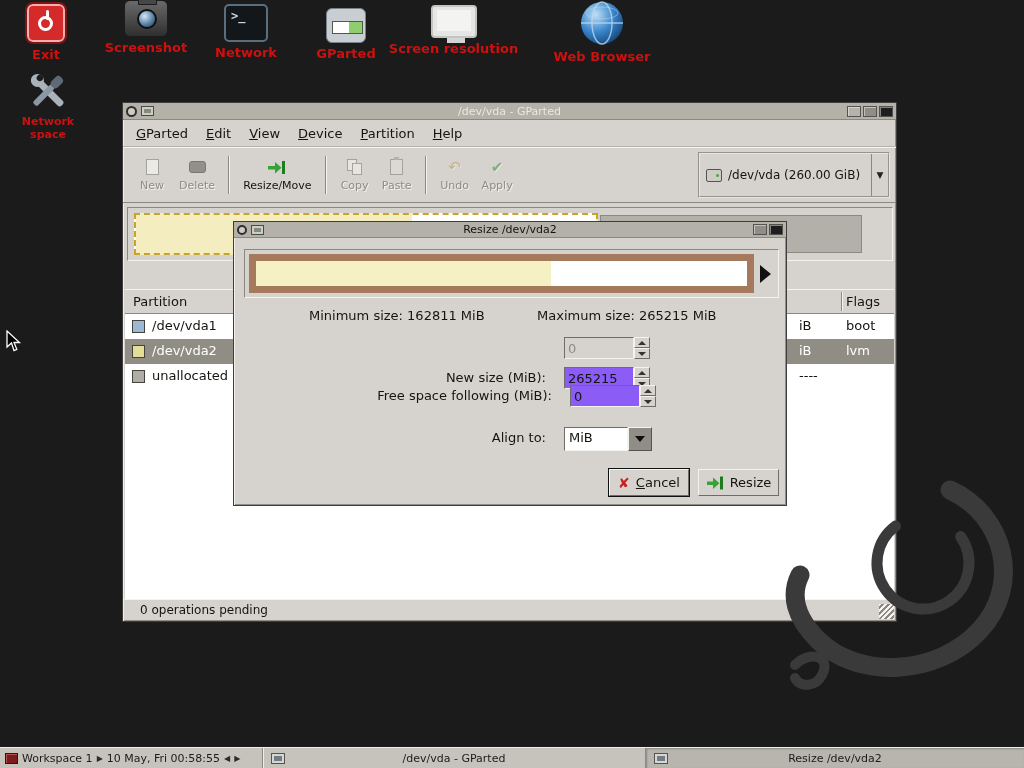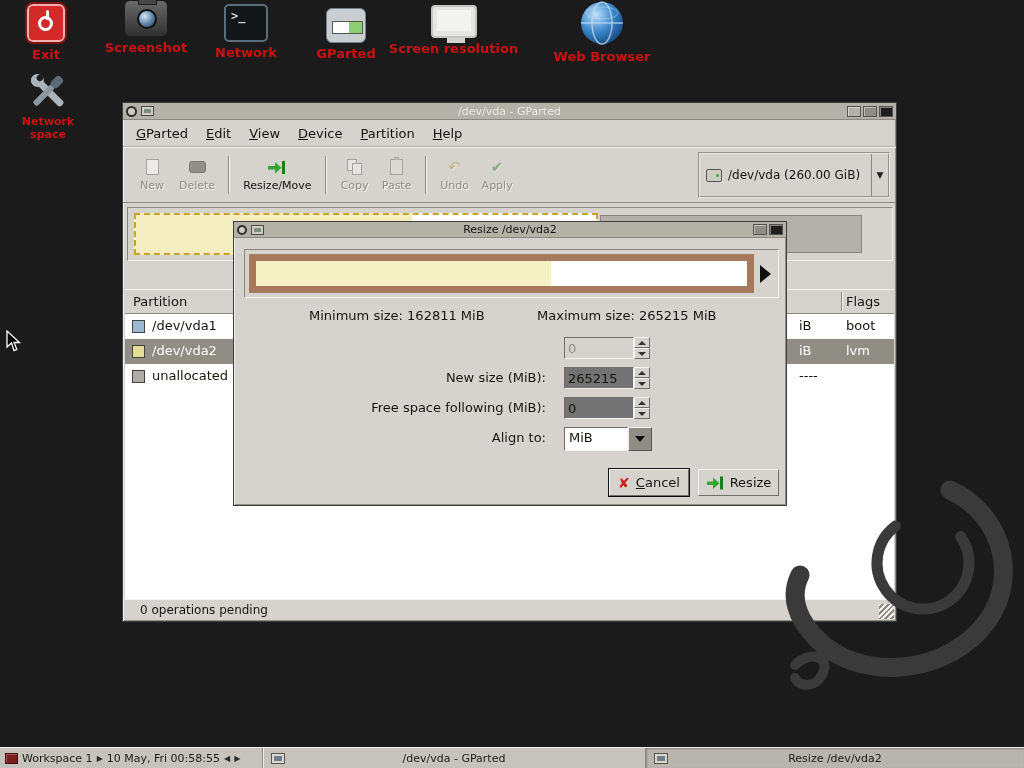--- a/index.html
+++ b/index.html
@@ -126,21 +126,21 @@
 
   .minmax { position:absolute; font-size:13px; color:#15140f; top:86px; }
   #min-label { left:75px; } #max-label { left:303px; }
 
   .frow { position:absolute; left:0; width:554px; height:22px; }
   .frow .flabel { position:absolute; left:0; width:312px; text-align:right; font-size:13px; color:#15140f; line-height:22px; }
   .frow .fctrl { position:absolute; left:330px; top:0; }
 
   .spin { display:flex; width:86px; height:22px; }
   .spin input { width:70px; height:22px; border:1px solid; border-color:#6f6d67 #f4f3ef #f4f3ef #6f6d67;
-                background:#737373; font:13px "DejaVu Sans", sans-serif; padding:1px 3px; color:#15140f; }
+                background:#8b5cf6; font:13px "DejaVu Sans", sans-serif; padding:1px 3px; color:#15140f; }
   .spin input:disabled { background:#d6d3ce; color:#8e8c85; }
   .spin-btns { display:flex; flex-direction:column; width:16px; }
   .spin-b { flex:1; border:1px solid; border-color:#f4f3ef #6f6d67 #6f6d67 #f4f3ef; background:#d6d3ce;
             display:flex; align-items:center; justify-content:center; }
   .tri-up { width:0; height:0; border-left:4px solid transparent; border-right:4px solid transparent; border-bottom:4px solid #333; }
   .tri-dn { width:0; height:0; border-left:4px solid transparent; border-right:4px solid transparent; border-top:4px solid #333; }
 
   .combo { display:flex; width:88px; height:24px; }
   .combo .cval { width:64px; border:1px solid; border-color:#6f6d67 #f4f3ef #f4f3ef #6f6d67; background:#ffffff;
                  font-size:13px; padding:2px 4px; color:#15140f; }
@@ -402,21 +402,21 @@
               <span class="tri-up"></span>
             </span>
           <span class="spin-b">
               <span class="tri-dn"></span>
             </span>
         </span>
       </span>
     </span>
   </div>
 
-  <div class="frow" style="top:175px;">
+  <div class="frow" style="top:163px;margin-left:6px;">
     <span class="flabel">Free space following (MiB):</span>
     <span class="fctrl">
       <span class="spin">
         <input value="0" style="">
         <span class="spin-btns">
           <span class="spin-b">
               <span class="tri-up"></span>
             </span>
           <span class="spin-b">
               <span class="tri-dn"></span>

